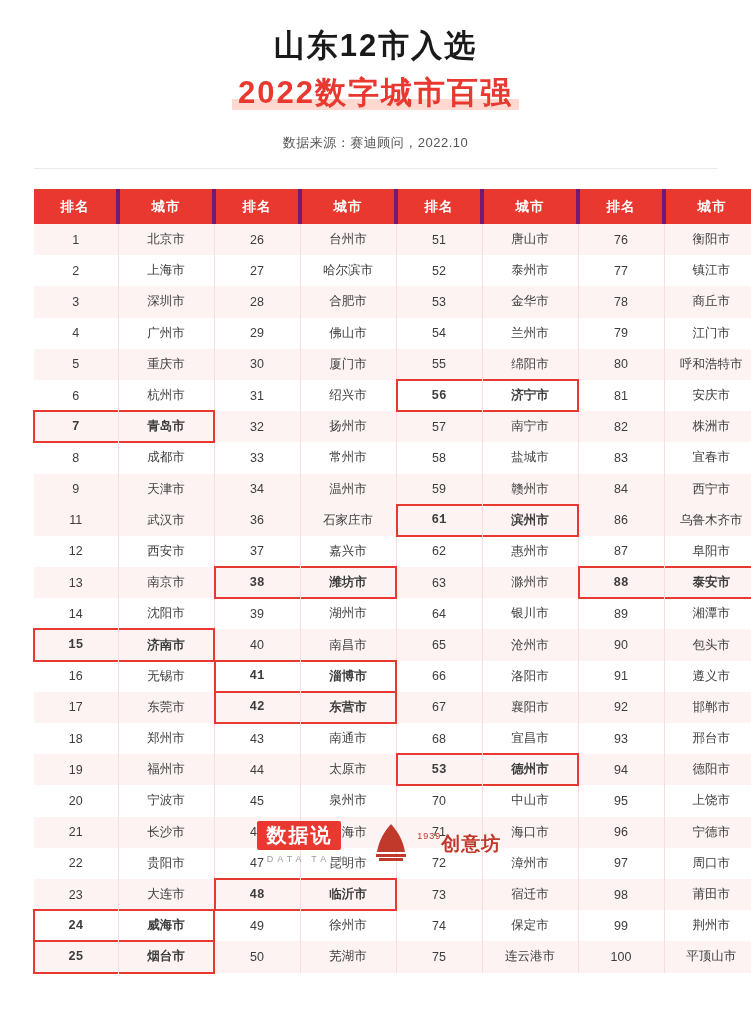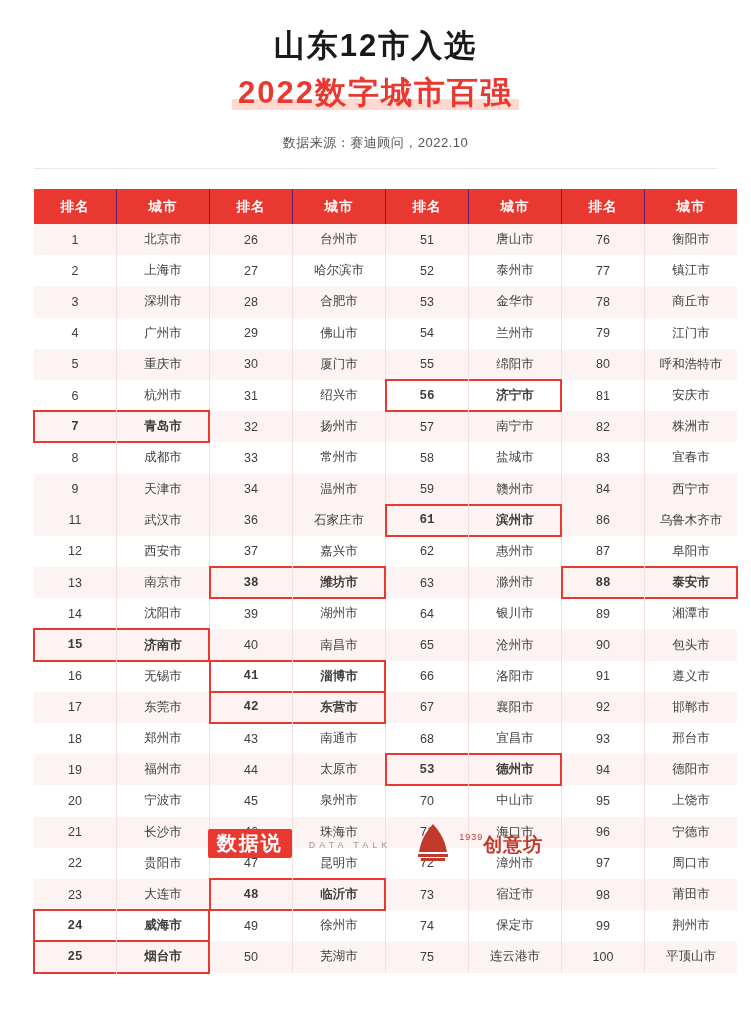--- a/index.html
+++ b/index.html
@@ -80,21 +80,21 @@
     width: 683px;
     table-layout: fixed;
   }
   table.rank-table th {
     background: #e8382f;
     color: #ffffff;
     font-size: 13.5px;
     font-weight: bold;
     height: 33px;
     letter-spacing: 1px;
-    border-right: 1px solid #701a75;
+    border-right: 4px solid #701a75;
   }
   table.rank-table th:last-child { border-right: none; }
   table.rank-table td {
     height: 29.2px;
     text-align: center;
     font-size: 12.5px;
     color: #3d3d3d;
     border-right: 1px solid #f6dede;
   }
   table.rank-table td:last-child { border-right: none; }
@@ -140,21 +140,21 @@
     left: 0;
     right: 0;
     bottom: 18px;
     display: flex;
     align-items: center;
     justify-content: center;
     gap: 22px;
   }
   .brand-box {
     display: flex;
-    flex-direction: row;
+    flex-direction: column;
     align-items: center;
   }
   .brand-cn {
     background: #e8382f;
     color: #fff;
     font-size: 20px;
     font-weight: bold;
     padding: 3px 9px 4px;
     letter-spacing: 2px;
     border-radius: 2px;

